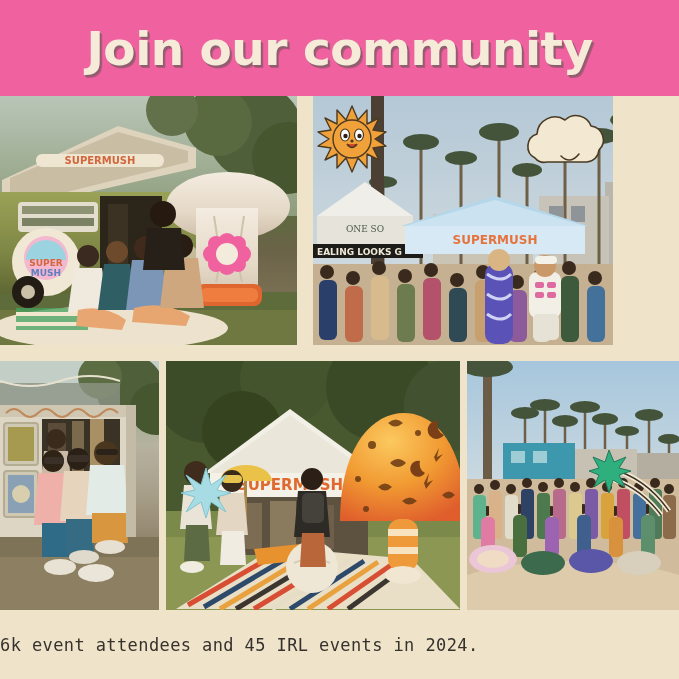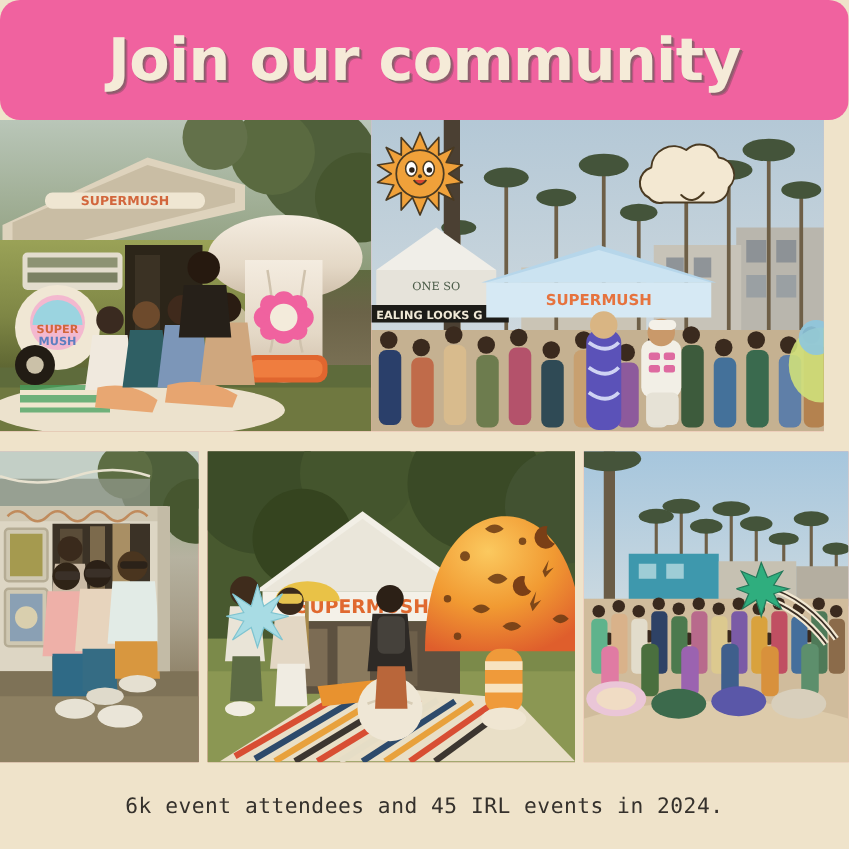--- a/index.html
+++ b/index.html
@@ -22,21 +22,20 @@
   .header {
     position: absolute;
     left: 0;
     top: 0;
     width: 679px;
     height: 96px;
     background: #F0629F;
     display: flex;
     align-items: center;
     justify-content: center;
-    border-radius: 16px;
   }
   .header-title {
     font-family: "DejaVu Sans", sans-serif;
     font-weight: bold;
     font-size: 47px;
     letter-spacing: -0.5px;
     color: #F5EBD8;
     text-shadow:
       1.5px 1.5px 0 #8d5f6d,
       2.5px 2.5px 0 rgba(120,70,90,0.45);
@@ -60,21 +59,21 @@
   .photo .scene {
     position: absolute;
     inset: 0;
   }
 
   
   #photo-tl { left:0px; top:0px; width:297px; height:249px; }
   #photo-tl .scene { background:linear-gradient(#b9c3b3 0%, #97a58f 26%, #7c8a60 34%, #5d6b3f 46%, #6b6348 62%, #8a7f62 100%); }
 
   
-  #photo-tr { left:297px; top:0px; width:362px; height:249px; }
+  #photo-tr { left:313px; top:0px; width:300px; height:249px; }
   #photo-tr .scene { background:linear-gradient(#b7cbd8 0%, #c6d4dd 40%, #cfd4d2 58%, #cbbda4 66%, #c0ab8b 100%); }
 
   
   #photo-bl { left:0px; top:265px; width:159px; height:249px; }
   #photo-bl .scene { background:linear-gradient(#c9d3cd 0%, #9fae8e 18%, #b6b2a0 34%, #a79e89 54%, #8e8268 74%, #7d705a 100%); }
 
   
   #photo-bm { left:166px; top:265px; width:294px; height:249px; }
   #photo-bm .scene { background:linear-gradient(#9fb093 0%, #55663c 16%, #3e512f 36%, #6f7f4c 60%, #8c9756 78%, #9b9a63 100%); }
 
@@ -85,21 +84,21 @@
   
   .footer {
     position: absolute;
     left: 0;
     top: 610px;
     width: 679px;
     height: 69px;
     background: #EFE3CA;
     display: flex;
     align-items: center;
-    justify-content: center;
+    justify-content: flex-start;
   }
   .footer-text {
     font-family: "DejaVu Sans Mono", "Liberation Mono", monospace;
     font-size: 17px;
     color: #35312c;
     letter-spacing: 0.4px;
     white-space: nowrap;
   }
 
   

